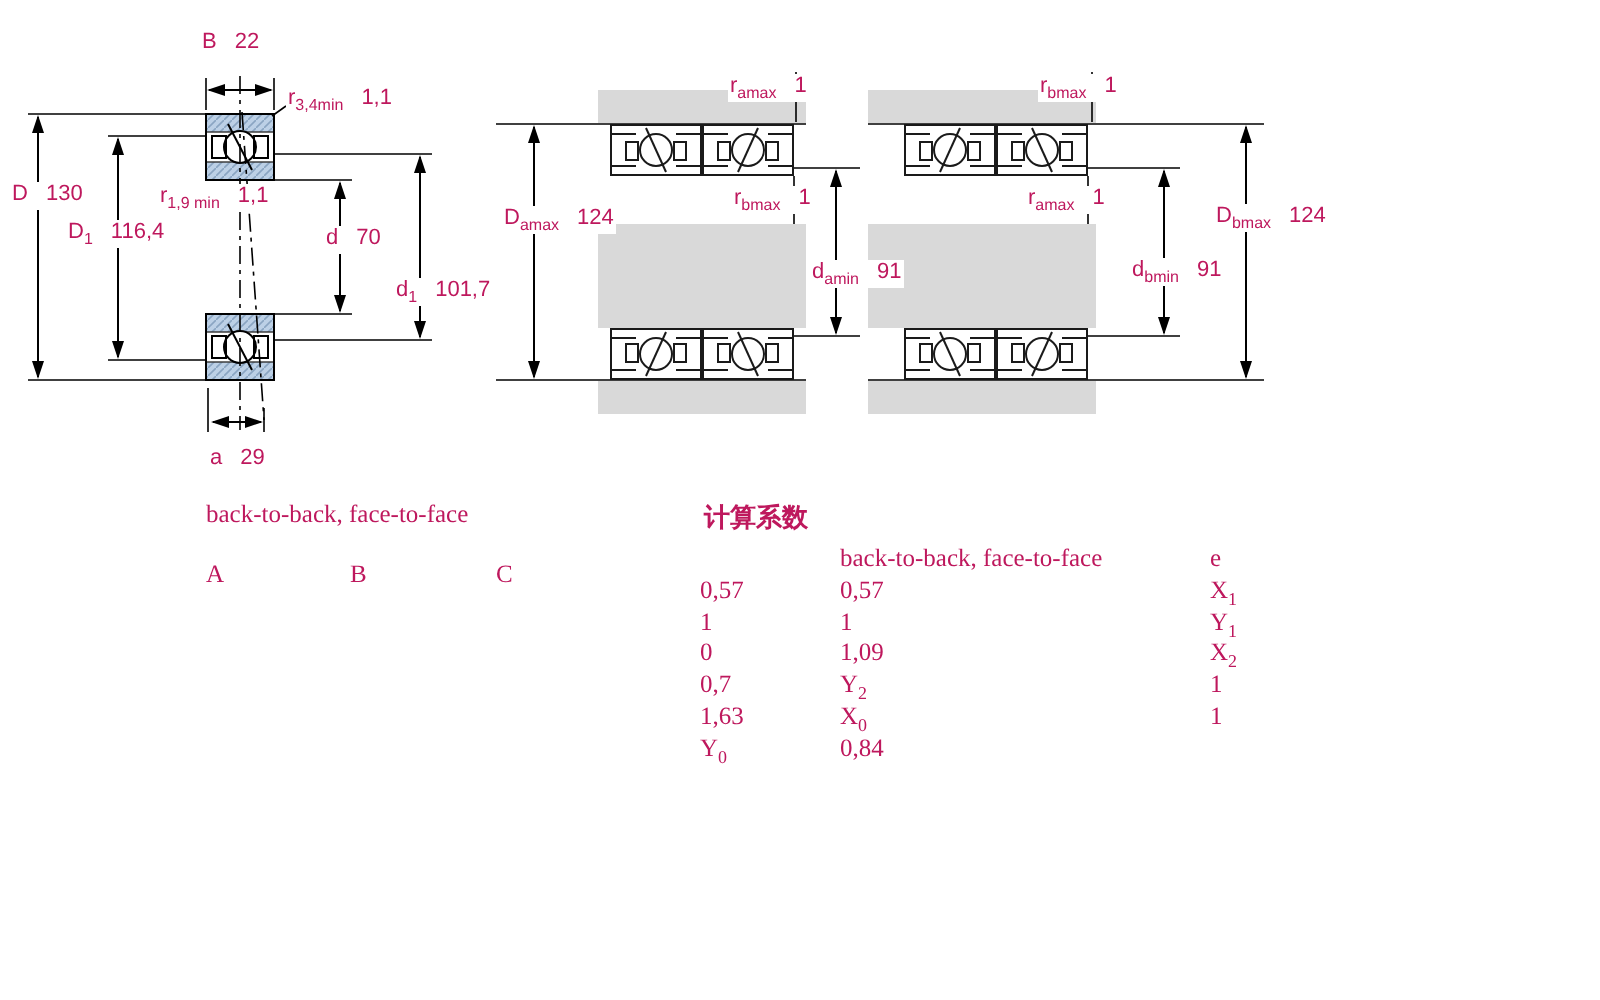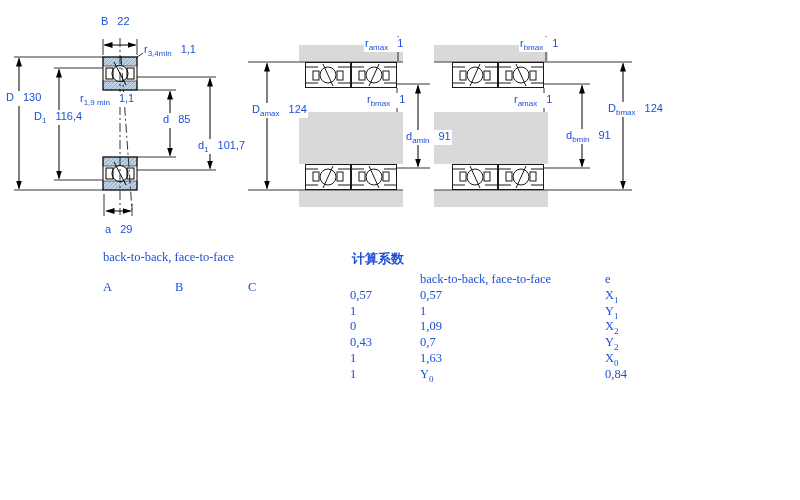--- a/index.html
+++ b/index.html
@@ -1,17 +1,17 @@
 <!DOCTYPE html>
 <html><head>
 <meta charset="utf-8">
 <style>
   html,body{margin:0;padding:0;background:#fff;}
   .canvas{position:relative;width:800px;height:500px;background:#ffffff;
-          font-family:"Liberation Sans","DejaVu Sans",sans-serif;overflow:hidden;color:#1d4ed8;}
+          font-family:"Liberation Sans","DejaVu Sans",sans-serif;overflow:hidden;color:#be185d;}
   .linework{position:absolute;left:0;top:0;}
   .dim{position:absolute;font-size:11px;line-height:13px;white-space:nowrap;
        background:#fff;padding:0 1px;}
   .dim sub{font-size:8px;line-height:8px;}
   .dim .val{margin-left:9px;}
   .serif{font-family:"Liberation Serif","DejaVu Serif",serif;}
   .preload{position:absolute;left:103px;top:248px;font-size:12.5px;line-height:15px;}
   .preload .ptitle{font-weight:bold;font-size:13px;}
   .preload .psub{margin-top:2px;}
   .prow{display:grid;grid-template-columns:72px 73px 70px;}
@@ -145,21 +145,21 @@
         <line x1="582" y1="85.5" x2="582" y2="166.5" marker-start="url(#ah)" marker-end="url(#ah)"></line>
       </g>
     </g>
   </svg>
 
   <div class="dim" style="left:100px;top:15px"><span>B</span><sub></sub><span class="val">22</span></div>
   <div class="dim" style="left:143px;top:43px"><span>r</span><sub>3,4min</sub><span class="val">1,1</span></div>
   <div class="dim" style="left:5px;top:91px"><span>D</span><sub></sub><span class="val">130</span></div>
   <div class="dim" style="left:79px;top:92px"><span>r</span><sub>1,9 min</sub><span class="val">1,1</span></div>
   <div class="dim" style="left:33px;top:110px"><span>D</span><sub>1</sub><span class="val">116,4</span></div>
-  <div class="dim" style="left:162px;top:113px"><span>d</span><sub></sub><span class="val">85</span></div>
+  <div class="dim" style="left:162px;top:113px"><span>d</span><sub></sub><span class="val">70</span></div>
   <div class="dim" style="left:197px;top:139px"><span>d</span><sub>1</sub><span class="val">101,7</span></div>
   <div class="dim" style="left:104px;top:223px"><span>a</span><sub></sub><span class="val">29</span></div>
 
   <div class="dim" style="left:364px;top:37px"><span>r</span><sub>amax</sub><span class="val">1</span></div>
   <div class="dim" style="left:251px;top:103px"><span>D</span><sub>amax</sub><span class="val">124</span></div>
   <div class="dim" style="left:366px;top:93px"><span>r</span><sub>bmax</sub><span class="val">1</span></div>
   <div class="dim" style="left:405px;top:130px"><span>d</span><sub>amin</sub><span class="val">91</span></div>
 
   <div class="dim" style="left:519px;top:37px"><span>r</span><sub>bmax</sub><span class="val">1</span></div>
   <div class="dim" style="left:513px;top:93px"><span>r</span><sub>amax</sub><span class="val">1</span></div>
@@ -186,21 +186,20 @@
 
     <span><span>X</span><sub>1</sub></span>
     <span>1</span>
     <span>1</span>
 
     <span><span>Y</span><sub>1</sub></span>
     <span>0</span>
     <span>1,09</span>
 
     <span><span>X</span><sub>2</sub></span>
-    <span>0,43</span>
     <span>0,7</span>
 
     <span><span>Y</span><sub>2</sub></span>
     <span>1</span>
     <span>1,63</span>
 
     <span><span>X</span><sub>0</sub></span>
     <span>1</span>
 
     <span><span>Y</span><sub>0</sub></span>

